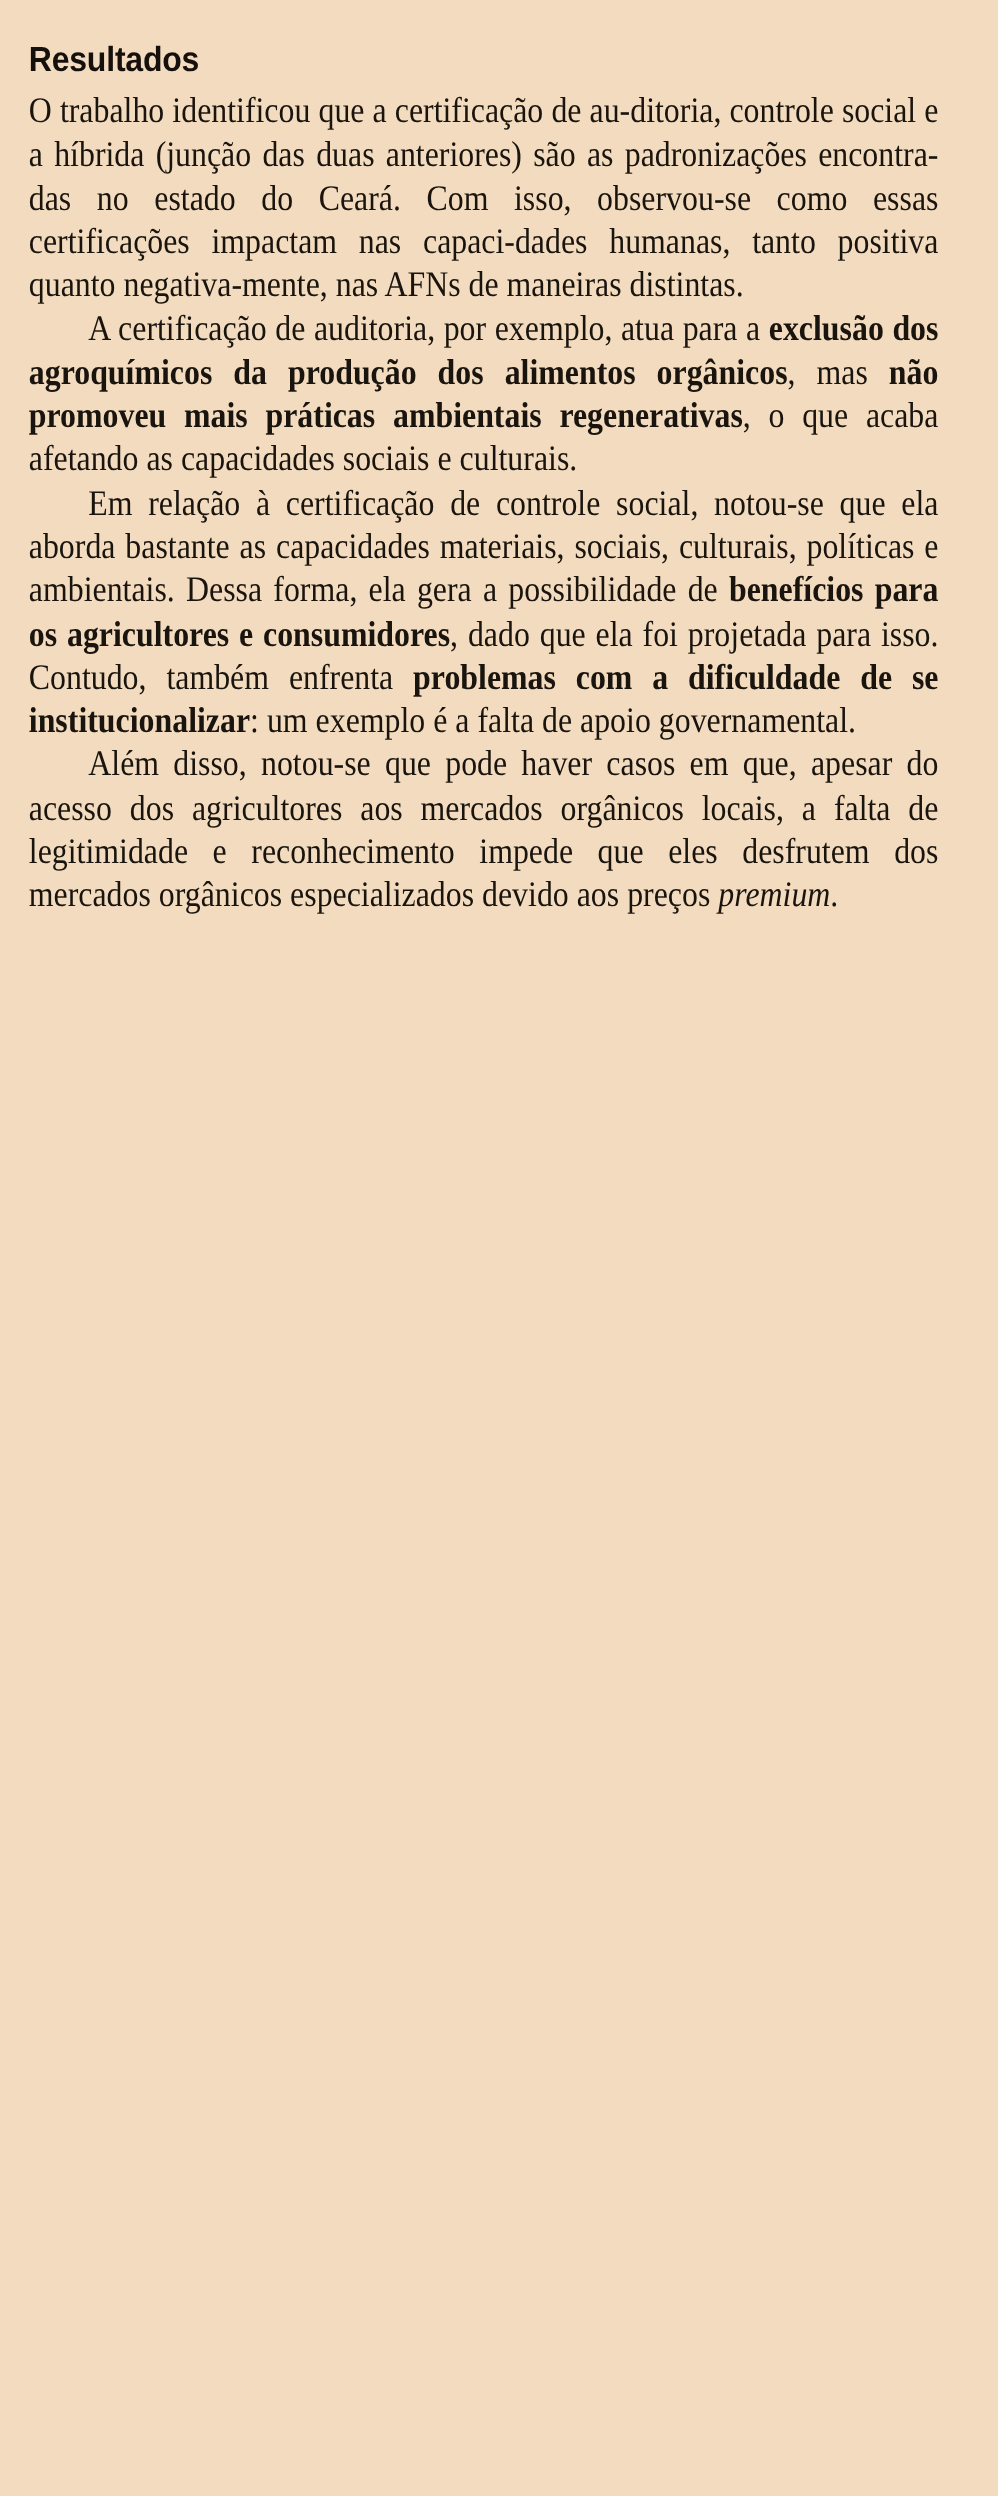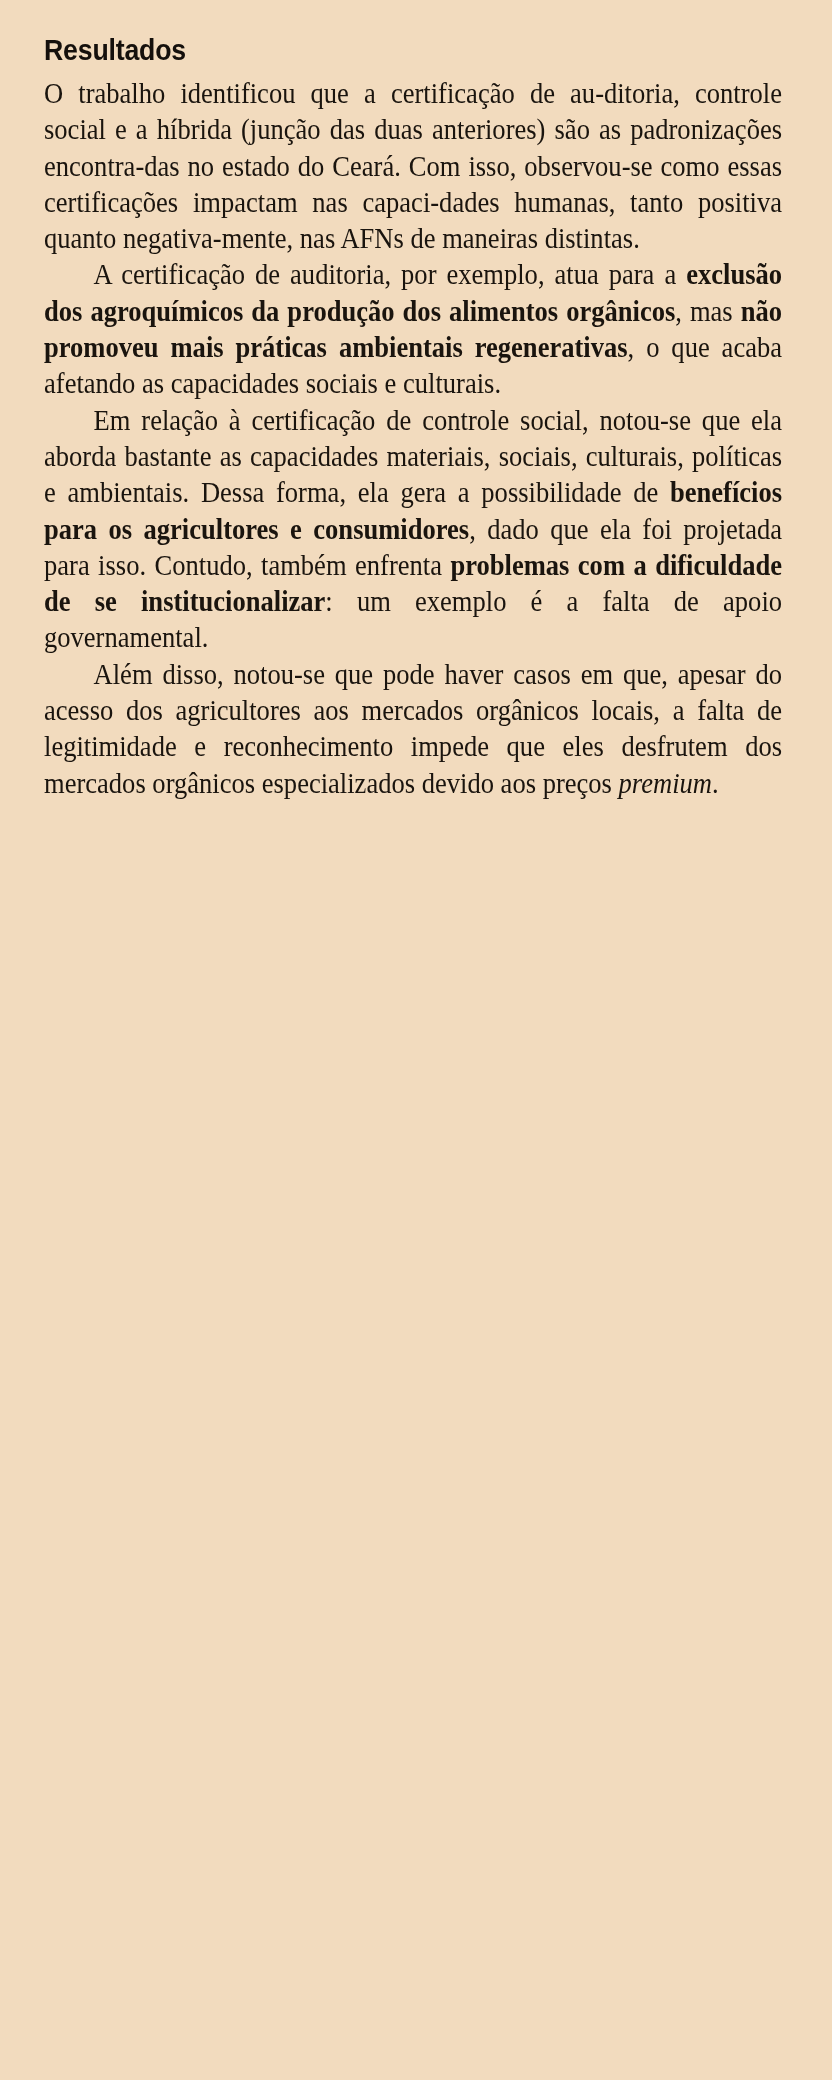--- a/index.html
+++ b/index.html
@@ -13,21 +13,21 @@
     font-family: "Liberation Serif", "DejaVu Serif", serif;
     -webkit-font-smoothing: antialiased;
   }
 
   #page {
     position: relative;
     width: 832px;
     height: 2080px;
     background: #f2dbbe;
     box-sizing: border-box;
-    padding: 33px 50px 0 44px;
+    padding: 33px 50px 0 24px;
     overflow: hidden;
   }
 
   .section-heading {
     font-family: "Liberation Sans", "DejaVu Sans", sans-serif;
     font-weight: bold;
     font-size: 29px;
     line-height: 34px;
     letter-spacing: -0.2px;
     color: #15100c;

